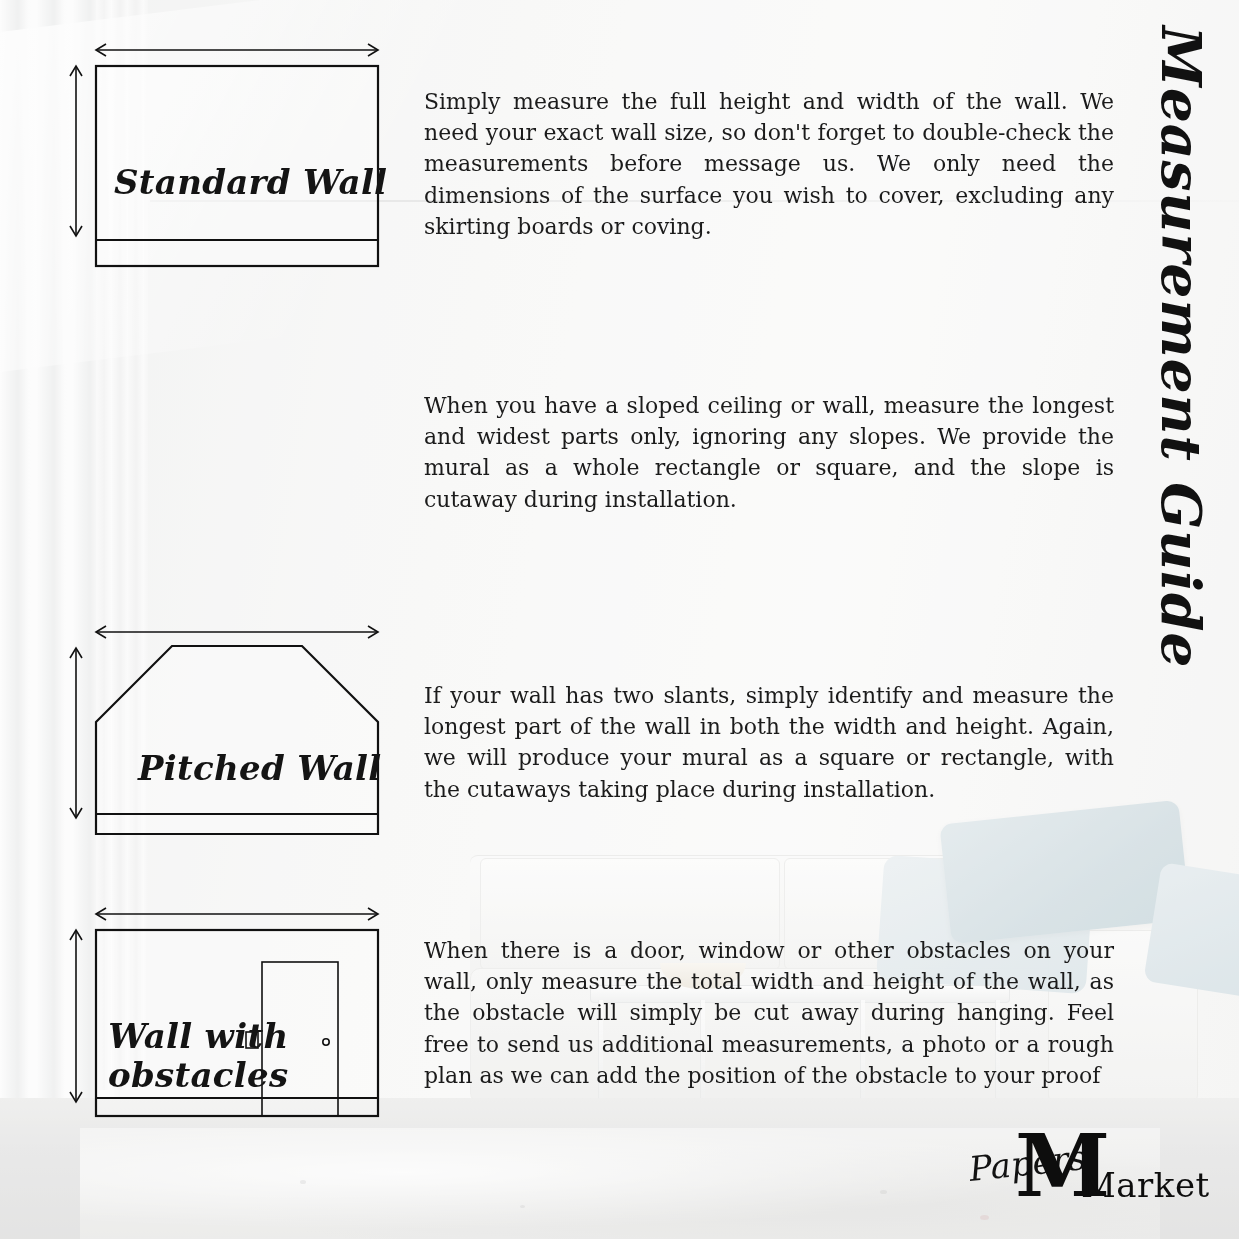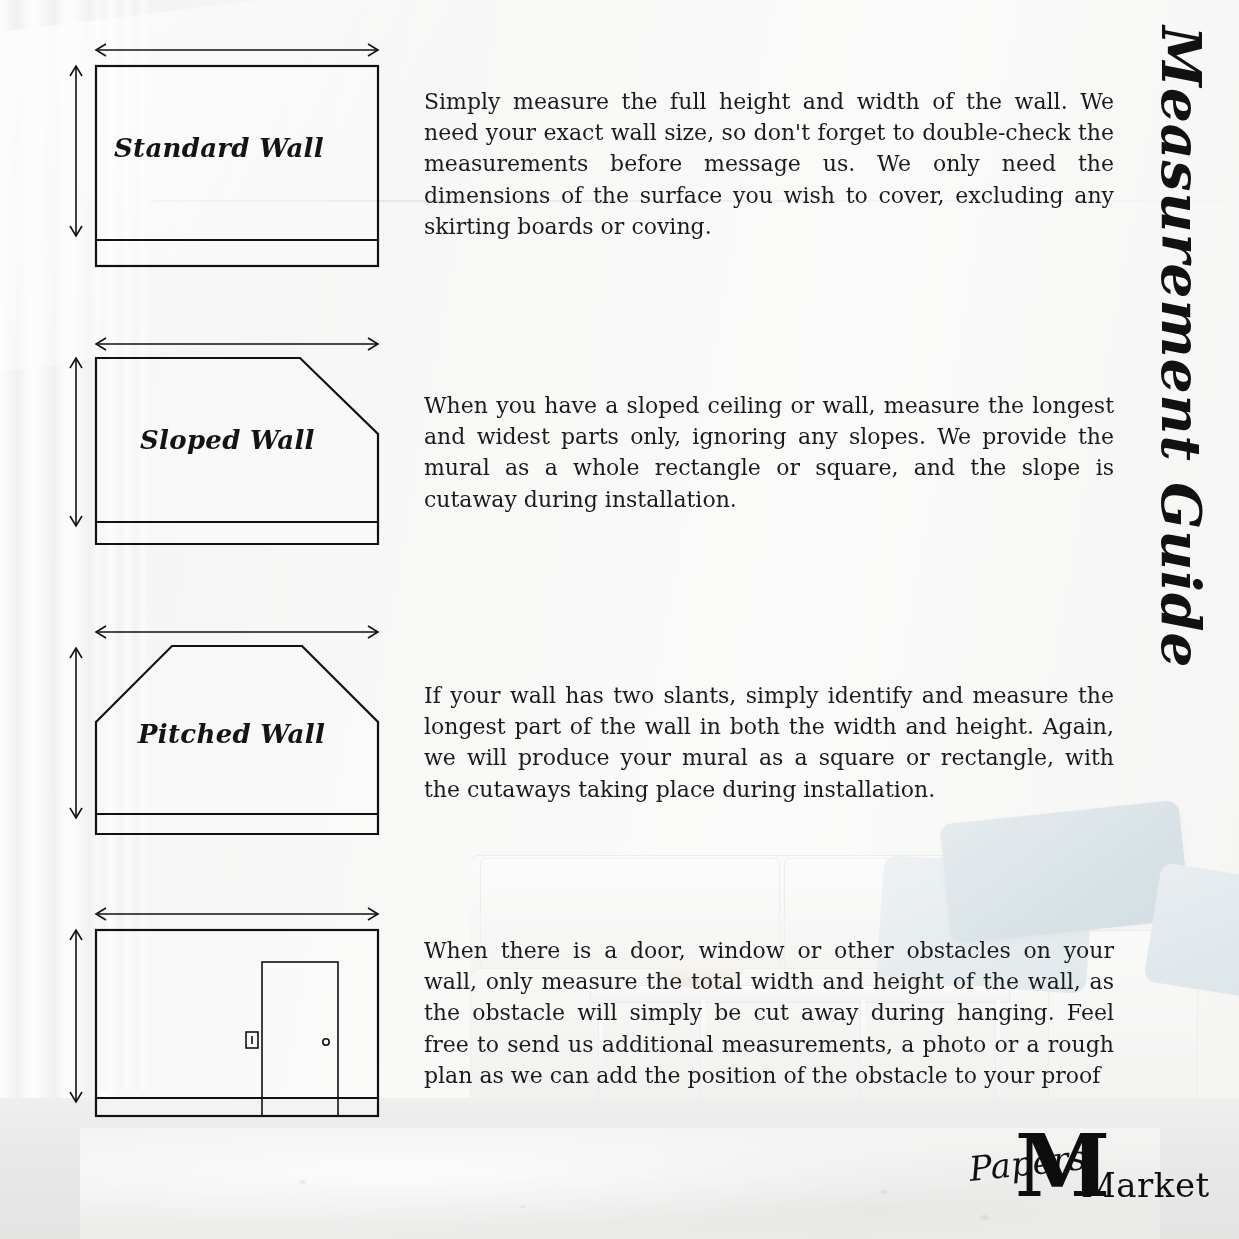--- a/index.html
+++ b/index.html
@@ -182,26 +182,27 @@
     color: #1b1b1b;
     text-align: justify;
     width: 690px;
   }
 
   .label {
     position: absolute;
     font-family: "DejaVu Serif", serif;
     font-style: italic;
     font-weight: bold;
-    font-size: 26px;
+    font-size: 34px;
     color: #141414;
     letter-spacing: .3px;
     white-space: pre-line;
     text-align: right;
     line-height: 1.15;
+    margin-top: 29px;
   }
 
   svg { display: block; overflow: visible; }
   .ln { stroke: #111; stroke-width: 2.2; fill: none; }
   .ln-thin { stroke: #111; stroke-width: 1.6; fill: none; }
   .fillwhite { fill: rgba(255,255,255,0.30); }
 
   
   .logo {
     position: absolute;
@@ -293,34 +294,20 @@
 
         <rect class="ln fillwhite" x="36" y="30" width="282" height="200"></rect>
 
         <line class="ln" x1="36" y1="204" x2="318" y2="204"></line>
       </svg>
       <div class="label" style="left:54px; top:98px;">Standard Wall</div>
     </div>
     <div class="paragraph" style="left:424px; top:86px;">Simply measure the full height and width of the wall. We need your exact wall size, so don't forget to double-check the measurements before
 message us. We only need the dimensions of the surface you wish to cover, excluding any skirting boards or coving.</div>
 
-    <div class="diagram-wrap" style="left:60px; top:330px; width:350px; height:225px;">
-      <svg width="350" height="225" viewBox="0 0 350 225" aria-hidden="true">
-        <line class="ln-thin" x1="36" y1="14" x2="318" y2="14"></line>
-        <polyline class="ln-thin" points="46,8 36,14 46,20"></polyline>
-        <polyline class="ln-thin" points="308,8 318,14 308,20"></polyline>
-        <line class="ln-thin" x1="16" y1="28" x2="16" y2="196"></line>
-        <polyline class="ln-thin" points="10,38 16,28 22,38"></polyline>
-        <polyline class="ln-thin" points="10,186 16,196 22,186"></polyline>
-
-        <polygon class="ln fillwhite" points="36,28 240,28 318,104 318,214 36,214"></polygon>
-        <line class="ln" x1="36" y1="192" x2="318" y2="192"></line>
-      </svg>
-      <div class="label" style="left:80px; top:96px;">Sloped Wall</div>
-    </div>
     <div class="paragraph" style="left:424px; top:390px;">When you have a sloped ceiling or wall, measure the longest and widest parts only, ignoring any slopes. We provide the mural as a whole rectangle or square, and the slope is cutaway during installation.</div>
 
     <div class="diagram-wrap" style="left:60px; top:618px; width:350px; height:230px;">
       <svg width="350" height="230" viewBox="0 0 350 230" aria-hidden="true">
         <line class="ln-thin" x1="36" y1="14" x2="318" y2="14"></line>
         <polyline class="ln-thin" points="46,8 36,14 46,20"></polyline>
         <polyline class="ln-thin" points="308,8 318,14 308,20"></polyline>
         <line class="ln-thin" x1="16" y1="30" x2="16" y2="200"></line>
         <polyline class="ln-thin" points="10,40 16,30 22,40"></polyline>
         <polyline class="ln-thin" points="10,190 16,200 22,190"></polyline>
@@ -343,20 +330,22 @@
 
         <rect class="ln fillwhite" x="36" y="30" width="282" height="186"></rect>
         <line class="ln" x1="36" y1="198" x2="318" y2="198"></line>
 
         <rect class="ln-thin" x="202" y="62" width="76" height="154" fill="rgba(255,255,255,0.45)"></rect>
         <circle class="ln-thin" cx="266" cy="142" r="3.2"></circle>
 
         <rect class="ln-thin" x="186" y="132" width="12" height="16" fill="rgba(255,255,255,0.6)"></rect>
         <line class="ln-thin" x1="192" y1="136" x2="192" y2="144"></line>
       </svg>
+      <div class="label" style="left:48px; top:88px;">Wall with
+obstacles</div>
     </div>
     <div class="paragraph" style="left:424px; top:935px;">When there is a door, window or other obstacles on your wall, only measure the total width and height of the wall, as the obstacle will simply be cut away during hanging. Feel free to send us additional measurements, a photo or a rough plan as we can add the position of the obstacle to your proof</div>
 
     <div class="logo">
       <div class="logo-papers">Papers</div>
       <div class="logo-m">M</div>
       <div class="logo-market">Market</div>
     </div>
 
   </div>

